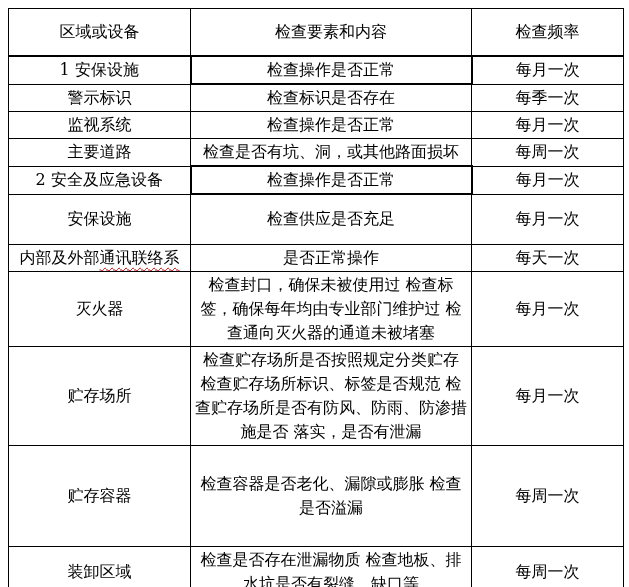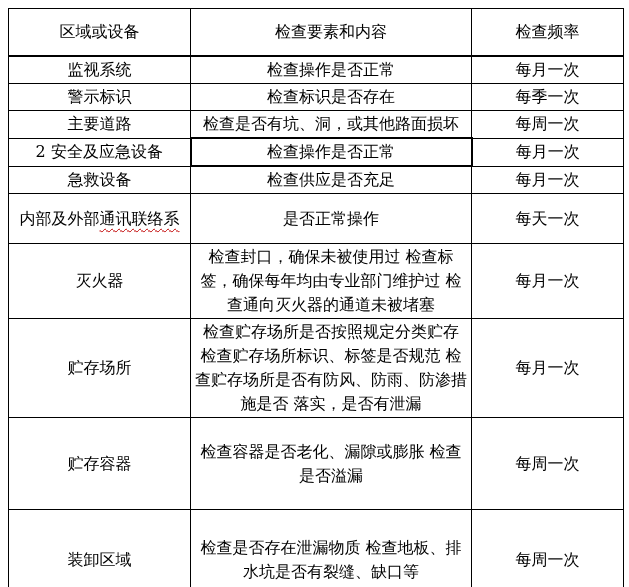--- a/index.html
+++ b/index.html
@@ -73,41 +73,46 @@
     </colgroup>
     <thead>
       <tr>
         <th>区域或设备</th>
         <th>检查要素和内容</th>
         <th>检查频率</th>
       </tr>
     </thead>
     <tbody>
       <tr>
-        <td>监视系统</td>
-        <td>检查操作是否正常</td>
+        <td>1 安保设施</td>
+        <td class="hl">检查操作是否正常</td>
         <td>每月一次</td>
       </tr>
       <tr>
         <td>警示标识</td>
         <td>检查标识是否存在</td>
         <td>每季一次</td>
+      </tr>
+      <tr>
+        <td>监视系统</td>
+        <td>检查操作是否正常</td>
+        <td>每月一次</td>
       </tr>
       <tr>
         <td>主要道路</td>
         <td>检查是否有坑、洞，或其他路面损坏</td>
         <td>每周一次</td>
       </tr>
       <tr>
         <td>2 安全及应急设备</td>
         <td class="hl">检查操作是否正常</td>
         <td>每月一次</td>
       </tr>
       <tr>
-        <td>急救设备</td>
+        <td>安保设施</td>
         <td>检查供应是否充足</td>
         <td>每月一次</td>
       </tr>
       <tr>
         <td><span>内部及外部</span><span class="squiggle">通讯联络系</span></td>
         <td>是否正常操作</td>
         <td>每天一次</td>
       </tr>
       <tr>
         <td>灭火器</td>

